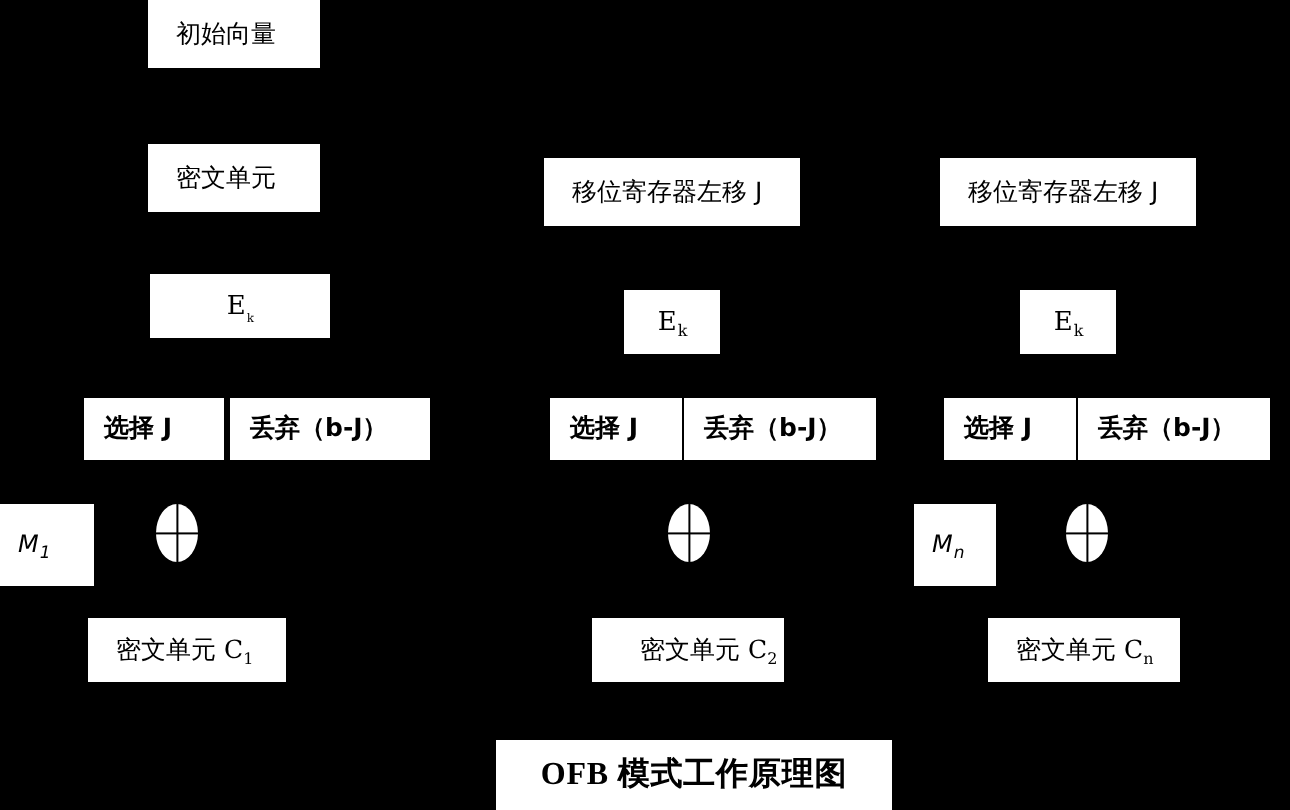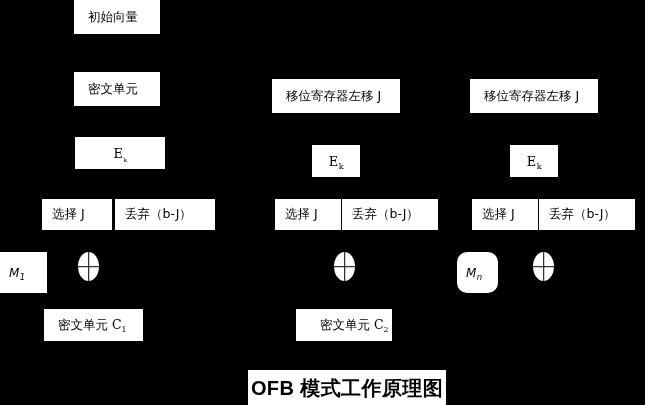--- a/index.html
+++ b/index.html
@@ -27,21 +27,21 @@
   }
   .box.center { justify-content: center; }
   .box.left   { justify-content: flex-start; }
 
   
   .cn {
     font-family: "DejaVu Sans", "Liberation Sans", sans-serif;
     font-size: 12.5px;
   }
   .cn-pad { padding-left: 14px; }
-  .cn-pad-sm { padding-left: 10px; }
+  .cn-pad-sm { padding-left: 10px; font-weight: bold; }
 
   
   .ek {
     font-family: "DejaVu Serif", "Liberation Serif", serif;
     font-size: 13px;
   }
   .ek sub {
     font-size: 8px;
     vertical-align: baseline;
     position: relative;
@@ -80,23 +80,23 @@
   }
   .cipher sub {
     font-size: 8px;
     vertical-align: baseline;
     position: relative;
     top: 3px;
   }
 
   
   .title-box {
-    font-family: Liberation Sans, sans-serif;
+    font-family: Liberation Serif, serif;
     font-weight: bold;
-    font-size: 20px;
+    font-size: 16px;
     letter-spacing: 0.4px;
   }
 
   
   .xor {
     position: absolute;
     border-radius: 50%;
     background: #ffffff;
   }
   .xor::before, .xor::after {
@@ -181,23 +181,26 @@
     <span><span>E</span><sub>k</sub></span>
   </div>
 
   <div class="box cn cn-pad-sm left" style="left:472px; top:199px; width:66px; height:31px;">
     <span>选择 J</span>
   </div>
   <div class="box cn cn-pad-sm left" style="left:539px; top:199px; width:96px; height:31px;">
     <span>丢弃（b-J）</span>
   </div>
 
-  <div class="box mbox left" style="left:457px; top:252px; width:41px; height:41px;border-radius:10px;">
+  <div class="box mbox left" style="left:457px; top:252px; width:41px; height:41px;">
     <span><span>M</span><sub>n</sub></span>
   </div>
   <div class="xor" style="left:533px; top:252px; width:21px; height:29px;"></div>
 
+  <div class="box cipher left" style="left:494px; top:309px; width:96px; height:32px;">
+    <span><span>密文单元 </span><span class="c-latin"><span>C</span><sub>n</sub></span></span>
+  </div>
 
   <div class="box title-box center" style="left:248px; top:370px; width:198px; height:35px;">
     <span>OFB 模式工作原理图</span>
   </div>
 
 </div>
 
 </body></html>

